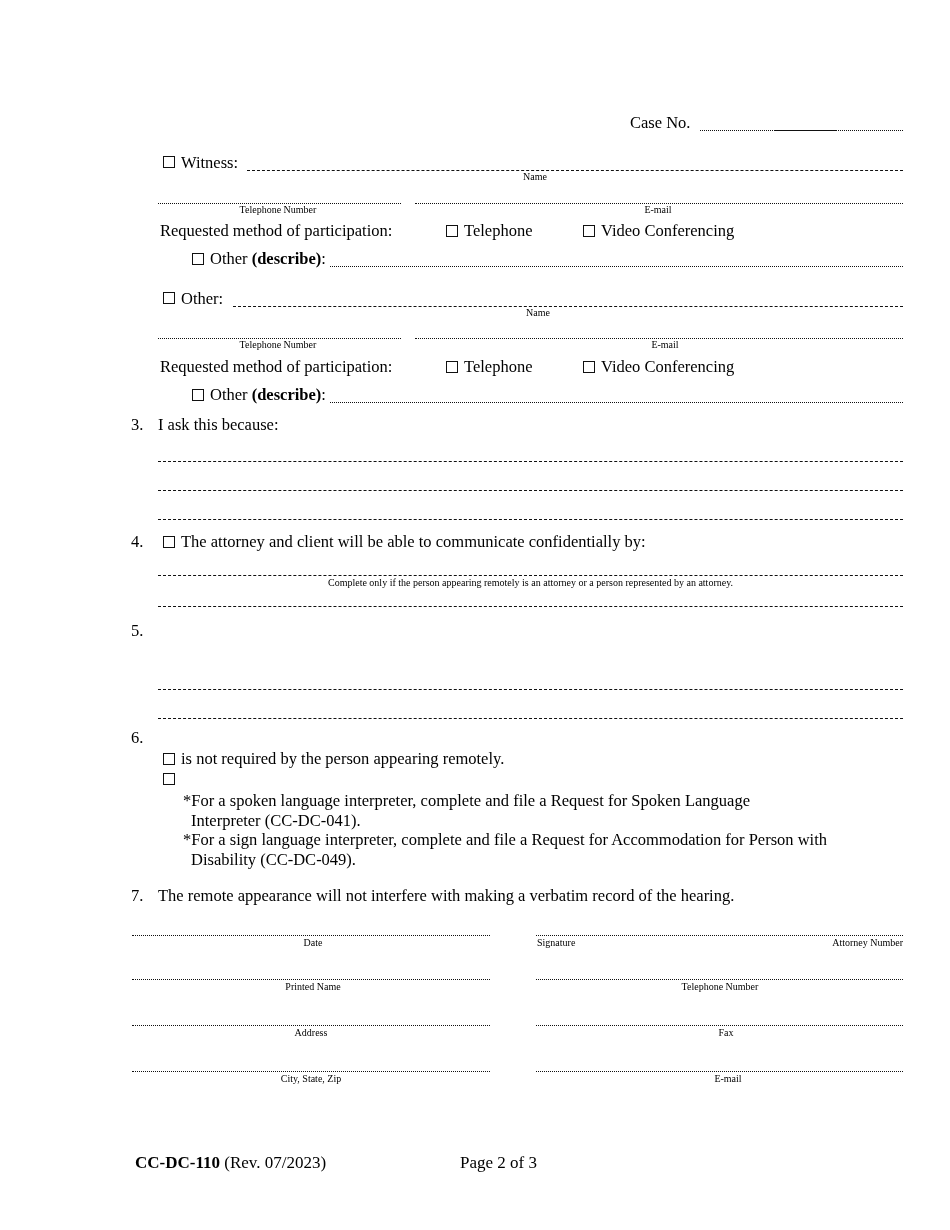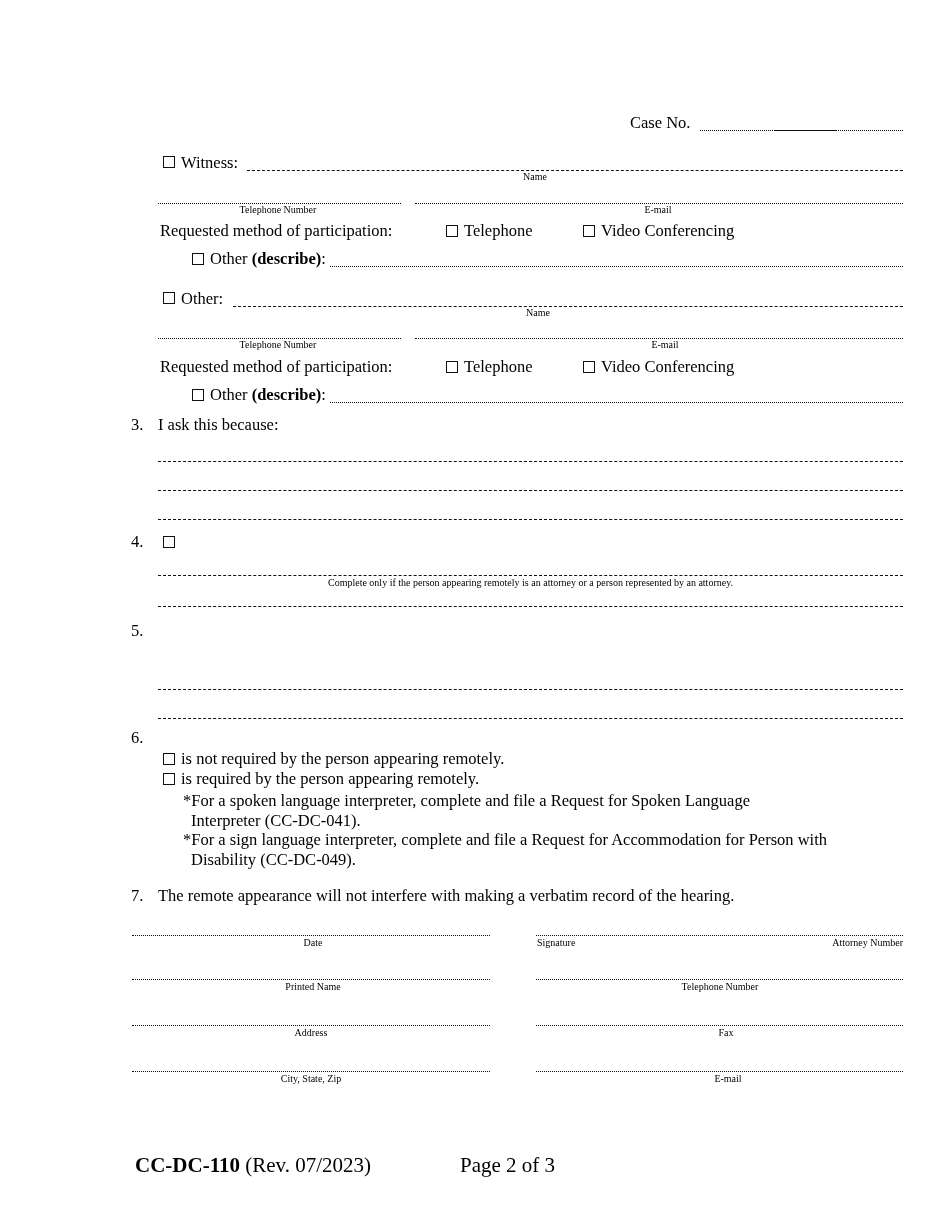--- a/index.html
+++ b/index.html
@@ -60,21 +60,21 @@
   .cbox-abs {
     position: absolute;
     width: 10px;
     height: 10px;
     border: 1.2px solid #111;
     box-sizing: content-box;
     background: #fff;
   }
   .footer-left {
     position: absolute;
-    font-size: 21px;
+    font-size: 17px;
     white-space: nowrap;
   }
 </style>
 </head>
 <body>
 
 <div class="page">
 
   <div class="txt" style="left:630px; top:113px;">Case No.</div>
   <div class="dotline" style="left:700px; top:130px; width:203px;"></div>
@@ -121,35 +121,35 @@
   <div class="dotline" style="left:330px; top:402px; width:573px;"></div>
 
   <div class="num" style="left:131px; top:415px;">3.</div>
   <div class="txt" style="left:158px; top:415px;">I ask this because:</div>
   <div class="dashline" style="left:158px; top:461px; width:745px;"></div>
   <div class="dashline" style="left:158px; top:490px; width:745px;"></div>
   <div class="dashline" style="left:158px; top:519px; width:745px;"></div>
 
   <div class="num" style="left:131px; top:532px;">4.</div>
   <div class="cbox-abs" style="left:163px; top:536px;"></div>
+  <div class="txt" style="left:181px; top:532px;">The attorney and client will be able to communicate confidentially by:</div>
   <div class="dashline" style="left:158px; top:575px; width:745px;"></div>
   <div class="caption c" style="left:158px; top:576px; width:745px;">Complete only if the person appearing remotely is an attorney or a person represented by an attorney.</div>
   <div class="dashline" style="left:158px; top:606px; width:745px;"></div>
 
   <div class="num" style="left:131px; top:621px;">5.</div>
   <div class="dashline" style="left:158px; top:689px; width:745px;"></div>
   <div class="dashline" style="left:158px; top:718px; width:745px;"></div>
 
   <div class="num" style="left:131px; top:728px;">6.</div>
 
   <div class="cbox-abs" style="left:163px; top:753px;"></div>
   <div class="txt" style="left:181px; top:749px;">is not required by the person appearing remotely.</div>
 
   <div class="cbox-abs" style="left:163px; top:773px;"></div>
-  <div class="txt" style="left:181px; top:769px;">is required by the person appearing remotely.</div>
 
   <div class="txt wrap" style="left:183px; top:791px; width:630px; text-indent:-8px; padding-left:8px;">*For a spoken language interpreter, complete and file a Request for Spoken Language Interpreter (CC-DC-041).</div>
   <div class="txt wrap" style="left:183px; top:830px; width:700px; text-indent:-8px; padding-left:8px;">*For a sign language interpreter, complete and file a Request for Accommodation for Person with Disability (CC-DC-049).</div>
 
   <div class="num" style="left:131px; top:886px;">7.</div>
   <div class="txt" style="left:158px; top:886px;">The remote appearance will not interfere with making a verbatim record of the hearing.</div>
 
   <div class="dotline" style="left:132px; top:935px; width:358px;"></div>
   <div class="caption c" style="left:233px; top:936px; width:160px;">Date</div>
   <div class="dotline" style="left:536px; top:935px; width:367px;"></div>

